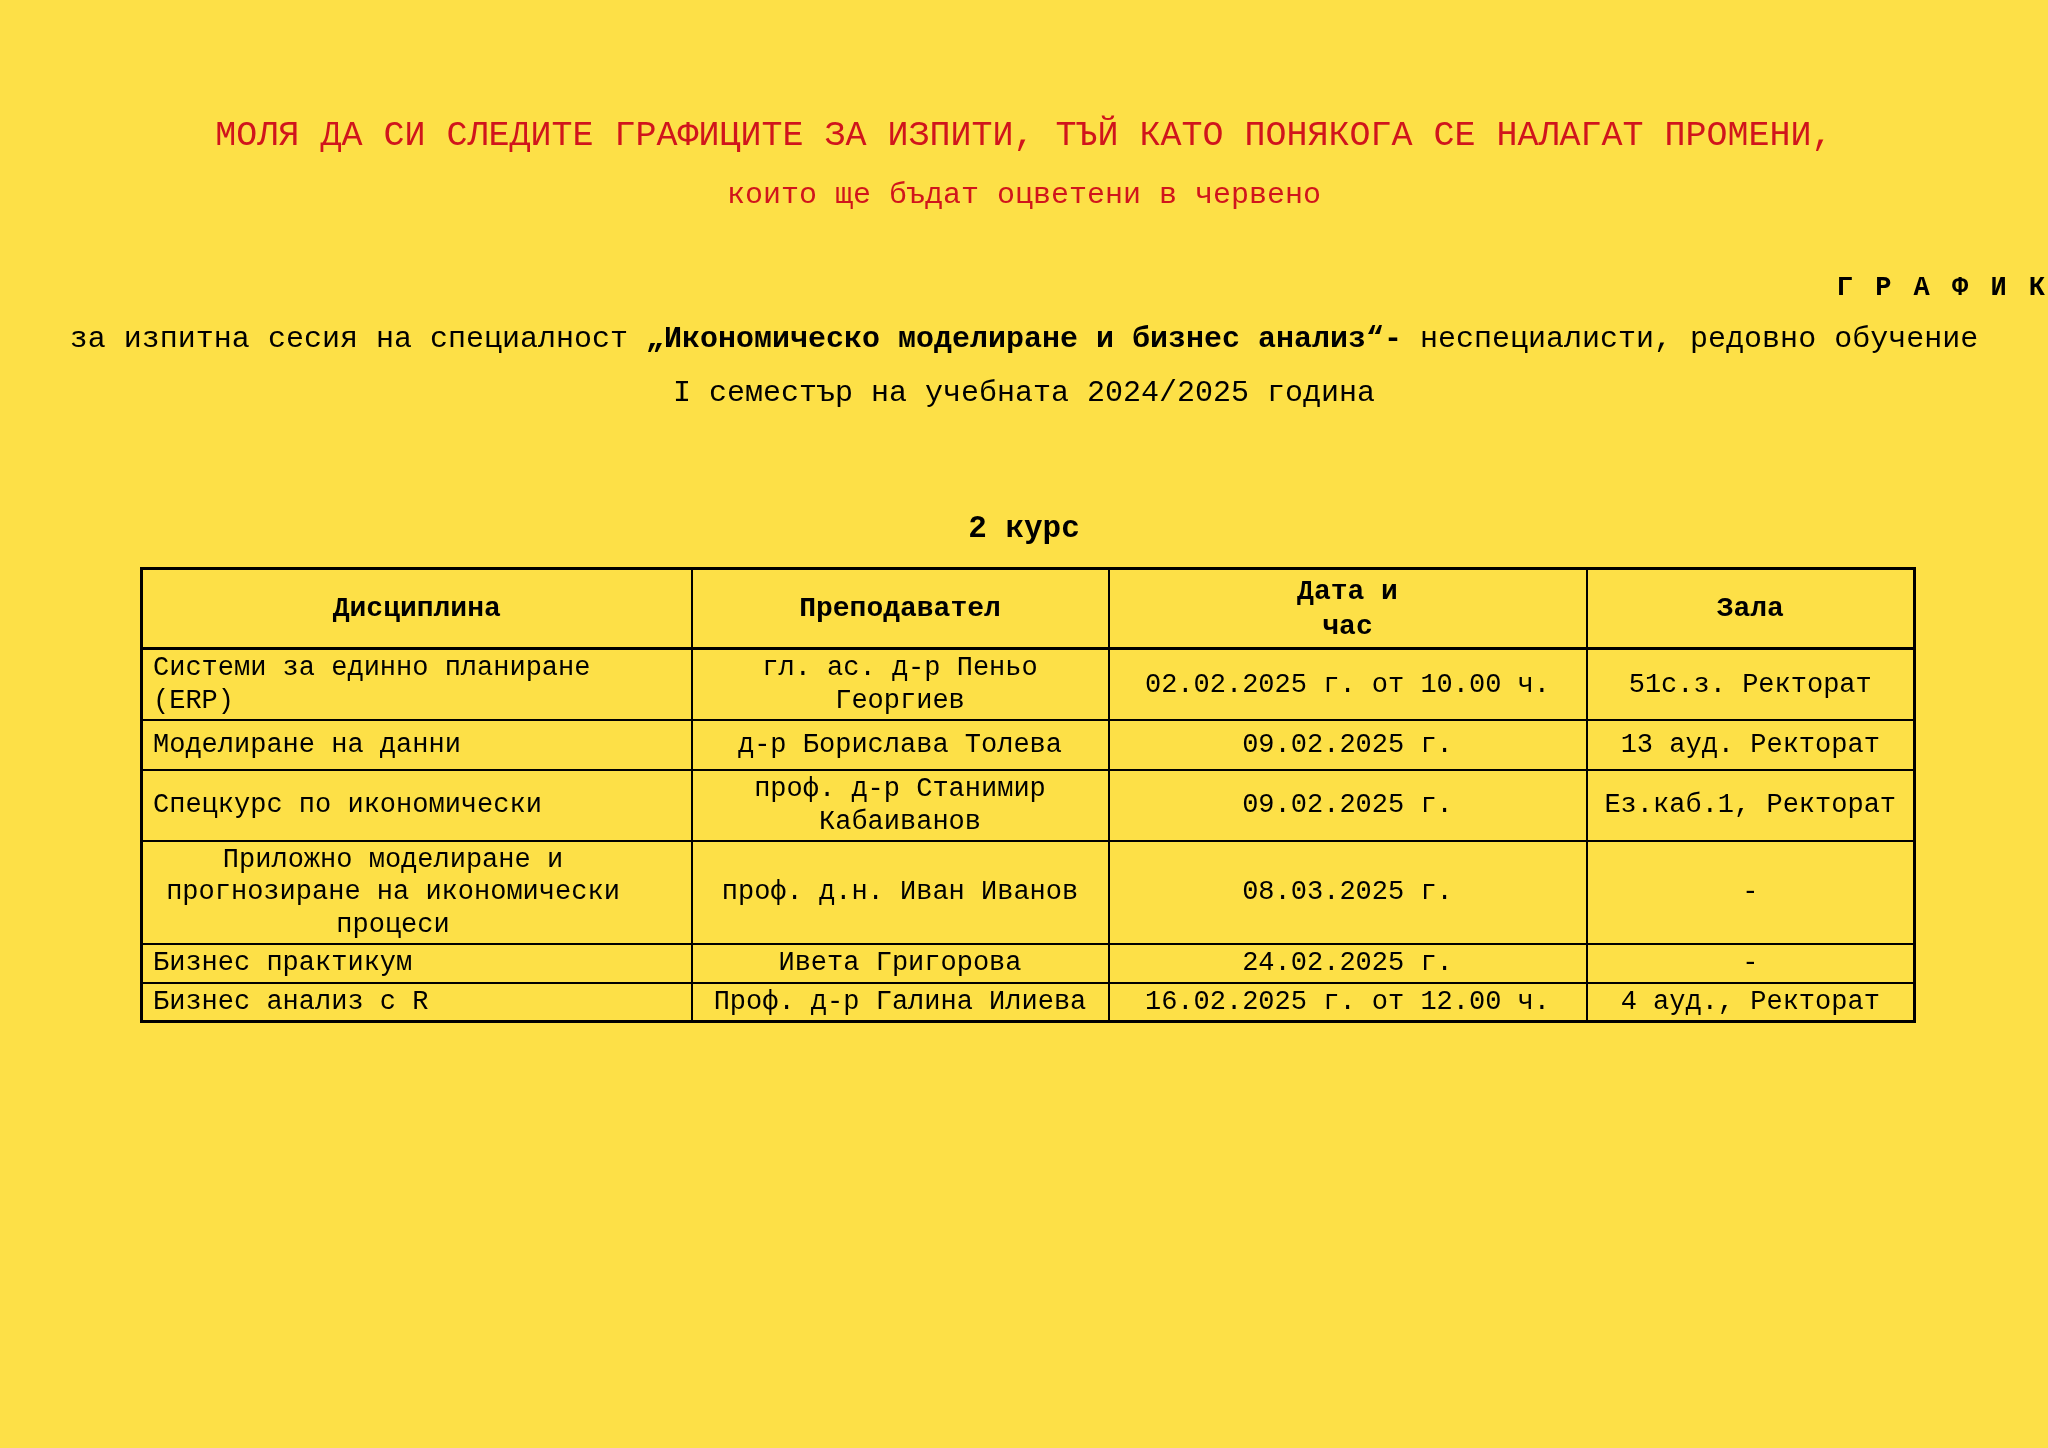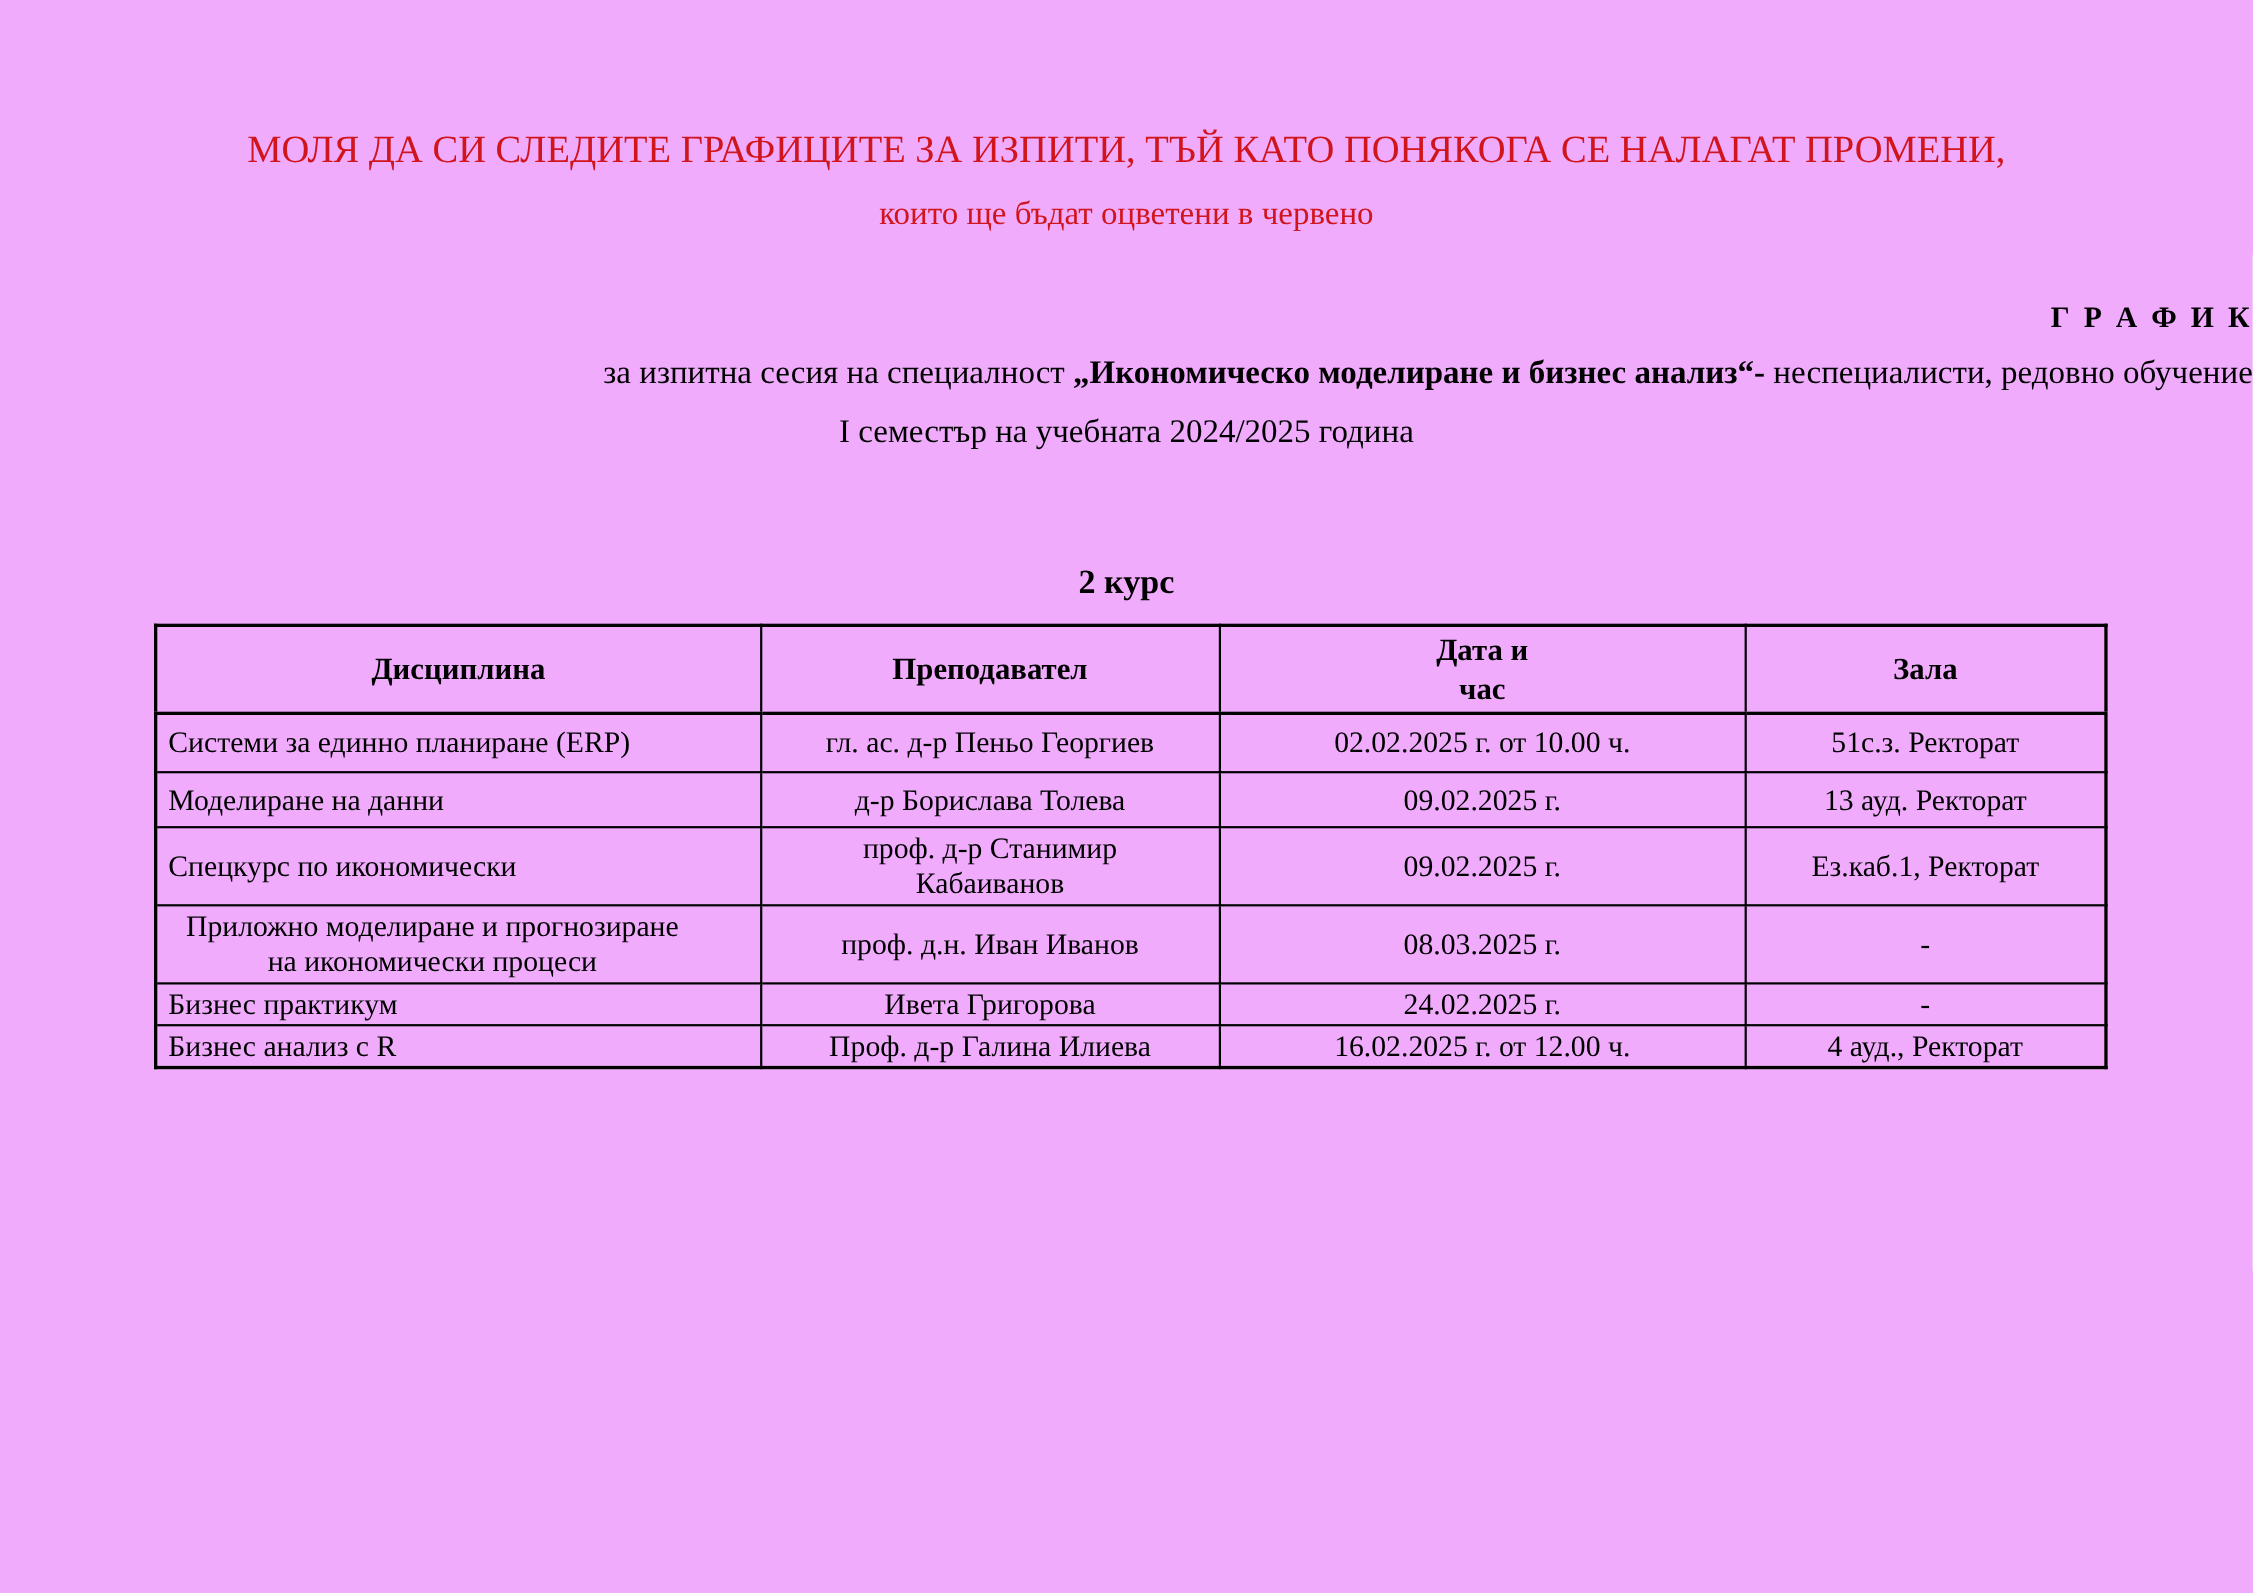--- a/index.html
+++ b/index.html
@@ -4,22 +4,22 @@
 <style>
   html, body {
     margin: 0;
     padding: 0;
     background: #ffffff;
   }
   .page {
     position: relative;
     width: 2048px;
     height: 1448px;
-    background: #f0abfc;
-    font-family: Liberation Serif, serif;
+    background: #fde047;
+    font-family: Liberation Mono, monospace;
     color: #000000;
     overflow: hidden;
   }
   .banner {
     text-align: center;
   }
   .banner-line1 {
     margin-top: 116px;
     font-size: 35px;
     line-height: 1.15;
@@ -32,21 +32,21 @@
   .doc-title {
     margin-top: 60px;
     text-align: right;
     font-size: 27px;
     font-weight: bold;
     letter-spacing: 3px;
     line-height: 1.15;
   }
   .subtitle {
     margin-top: 17px;
-    text-align: right;
+    text-align: center;
     font-size: 30px;
     line-height: 1.2;
   }
   .subtitle .bold-part {
     font-weight: bold;
   }
   .semester-line {
     margin-top: 18px;
     text-align: center;
     font-size: 30px;

